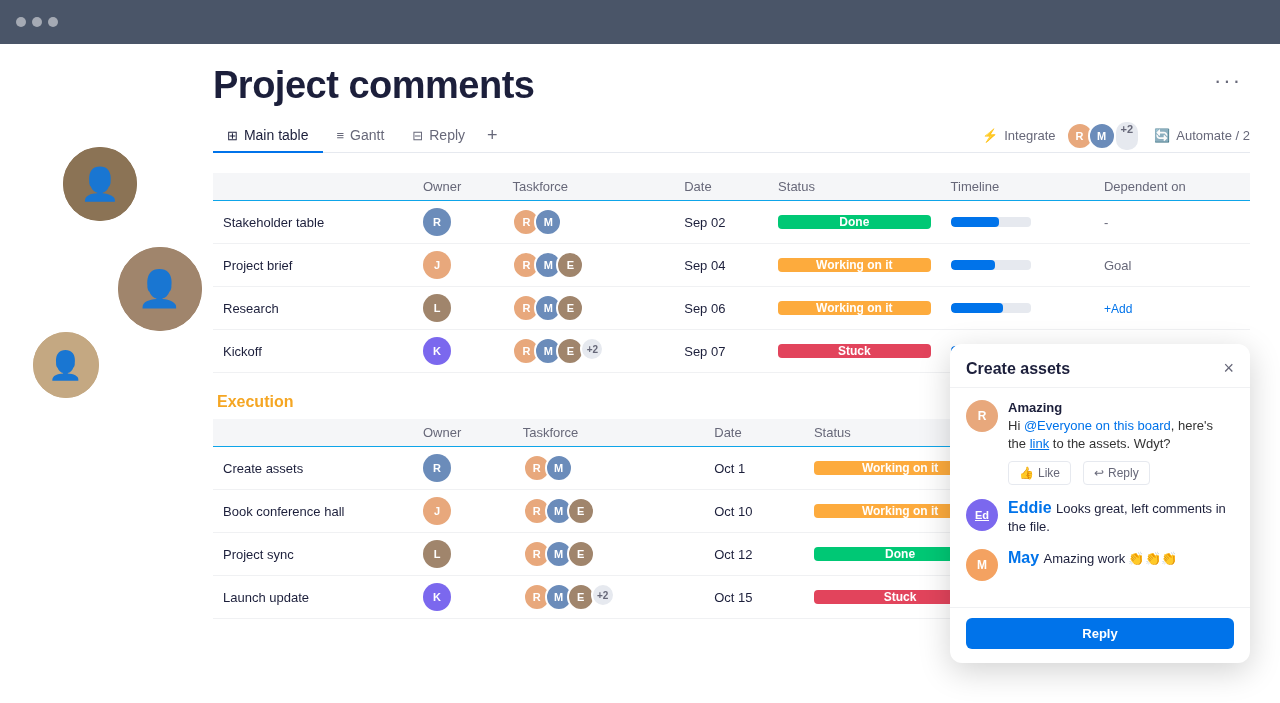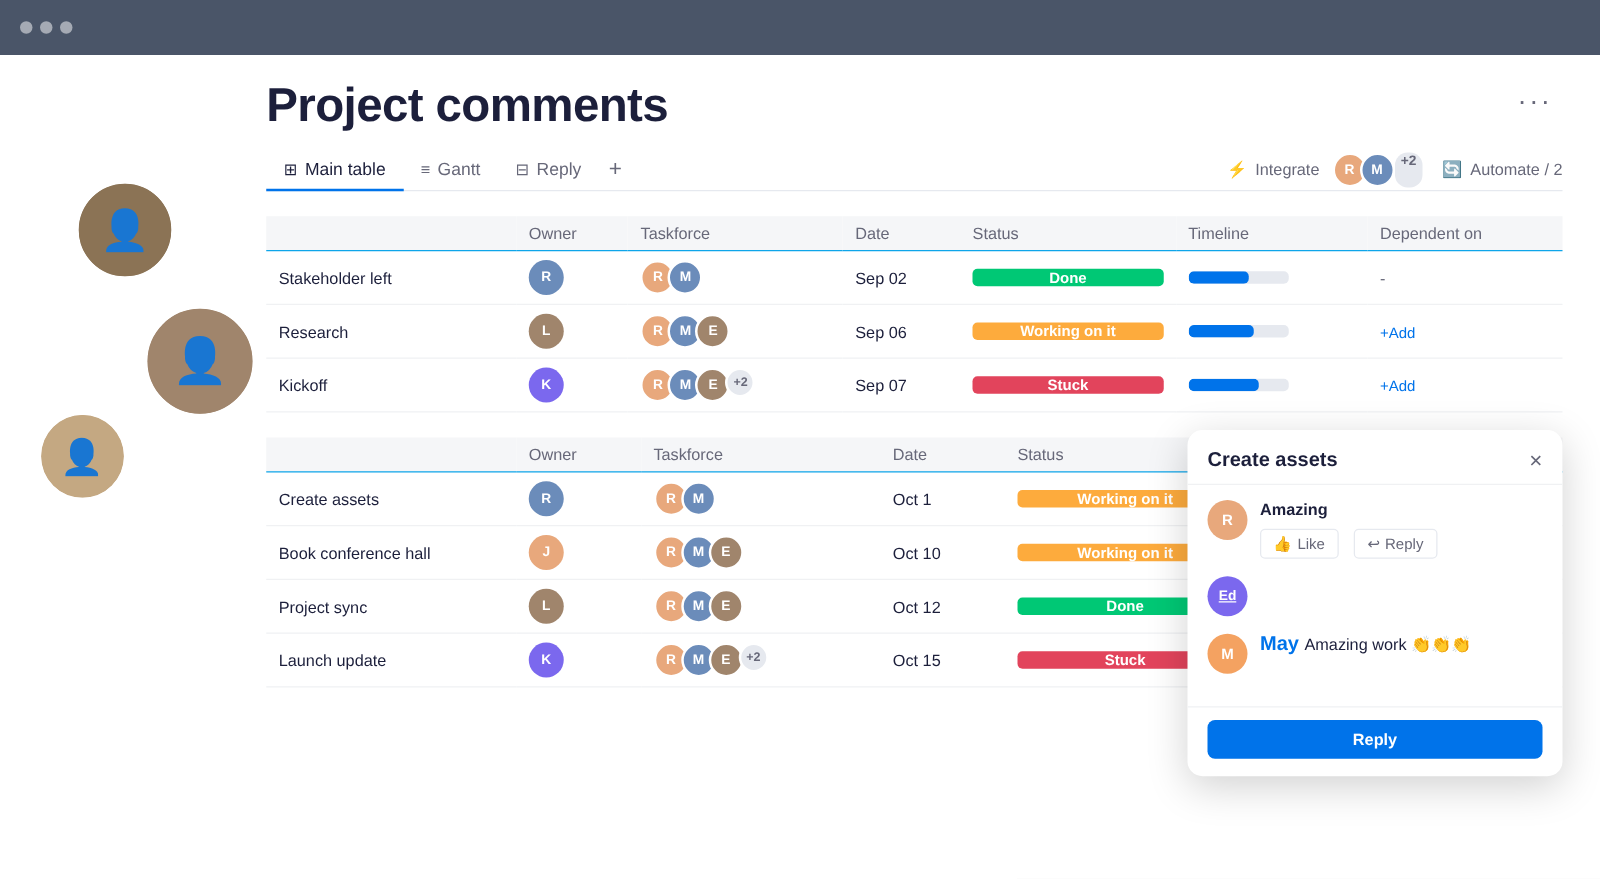--- a/index.html
+++ b/index.html
@@ -428,40 +428,63 @@
           <th>Owner</th>
           <th>Taskforce</th>
           <th>Date</th>
           <th>Status</th>
           <th>Timeline</th>
           <th>Dependent on</th>
         </tr>
       </thead>
       <tbody id="planning-tbody">
       <tr>
-            <td class="task-name">Stakeholder left</td>
+            <td class="task-name">Stakeholder table</td>
             <td>
               <div class="cell-avatar" style="background: rgb(107, 140, 186);">R</div>
             </td>
             <td>
               <div class="avatar-group">
                 <div class="cell-avatar" style="background: rgb(232, 168, 124);">R</div>
                 <div class="cell-avatar" style="background: rgb(107, 140, 186);">M</div>
               </div>
             </td>
             <td>Sep 02</td>
             <td>
               <div class="status-badge status-done">Done</div>
             </td>
             <td>
               <div class="timeline-bar-wrap">
                 <div class="timeline-bar bar-blue" style="width: 60%;"></div>
               </div>
             </td>
             <td class="dash-cell">-</td>
+          </tr>
+          <tr>
+            <td class="task-name">Project brief</td>
+            <td>
+              <div class="cell-avatar" style="background: rgb(232, 168, 124);">J</div>
+            </td>
+            <td>
+              <div class="avatar-group">
+                <div class="cell-avatar" style="background: rgb(232, 168, 124);">R</div>
+                <div class="cell-avatar" style="background: rgb(107, 140, 186);">M</div>
+                <div class="cell-avatar" style="background: rgb(160, 133, 108);">E</div>
+              </div>
+            </td>
+            <td>Sep 04</td>
+            <td>
+              <div class="status-badge status-working">Working on it</div>
+            </td>
+            <td>
+              <div class="timeline-bar-wrap">
+                <div class="timeline-bar bar-blue" style="width: 55%;"></div>
+              </div>
+            </td>
+            <td class="dash-cell">Goal</td>
           </tr>
           <tr>
             <td class="task-name">Research</td>
             <td>
               <div class="cell-avatar" style="background: rgb(160, 133, 108);">L</div>
             </td>
             <td>
               <div class="avatar-group">
                 <div class="cell-avatar" style="background: rgb(232, 168, 124);">R</div>
                 <div class="cell-avatar" style="background: rgb(107, 140, 186);">M</div>
@@ -501,20 +524,21 @@
                 <div class="timeline-bar bar-blue" style="width: 70%;"></div>
               </div>
             </td>
             <td><span class="add-btn">+Add</span></td>
           </tr>
         </tbody>
     </table>
 
     <div class="section-gap"></div>
 
+    <div class="section-title execution-title">Execution</div>
     <table>
       <thead>
         <tr>
           <th style="width:200px;"></th>
           <th>Owner</th>
           <th>Taskforce</th>
           <th>Date</th>
           <th>Status</th>
           <th>Timeline</th>
           <th></th>
@@ -621,35 +645,42 @@
   <div class="comment-popup">
     <div class="popup-header">
       <span class="popup-title">Create assets</span>
       <span class="popup-close">×</span>
     </div>
     <div class="popup-body">
       <div class="comment-item">
         <div class="comment-avatar" style="background:#e8a87c;">R</div>
         <div class="comment-content">
           <div class="comment-author">Amazing</div>
+          <div class="comment-text">
+            Hi <span class="mention">@Everyone on this board</span>, here's the <span class="link-text">link</span> to the assets. Wdyt?
+          </div>
           <div class="comment-actions">
             <div class="action-btn">
               <span>👍</span>
               <span>Like</span>
             </div>
             <div class="action-btn">
               <span>↩</span>
               <span>Reply</span>
             </div>
           </div>
         </div>
       </div>
 
       <div class="comment-item">
         <div class="comment-avatar" style="background:#7b68ee; font-size:11px;text-decoration:underline;">Ed</div>
+        <div class="comment-content">
+          <span class="reply-author">Eddie</span>
+          <span class="reply-comment"> Looks great, left comments in the file.</span>
+        </div>
       </div>
 
       <div class="comment-item">
         <div class="comment-avatar" style="background:#f4a261;">M</div>
         <div class="comment-content">
           <span class="reply-author">May</span>
           <span class="reply-comment"> Amazing work 👏👏👏</span>
         </div>
       </div>
     </div>

